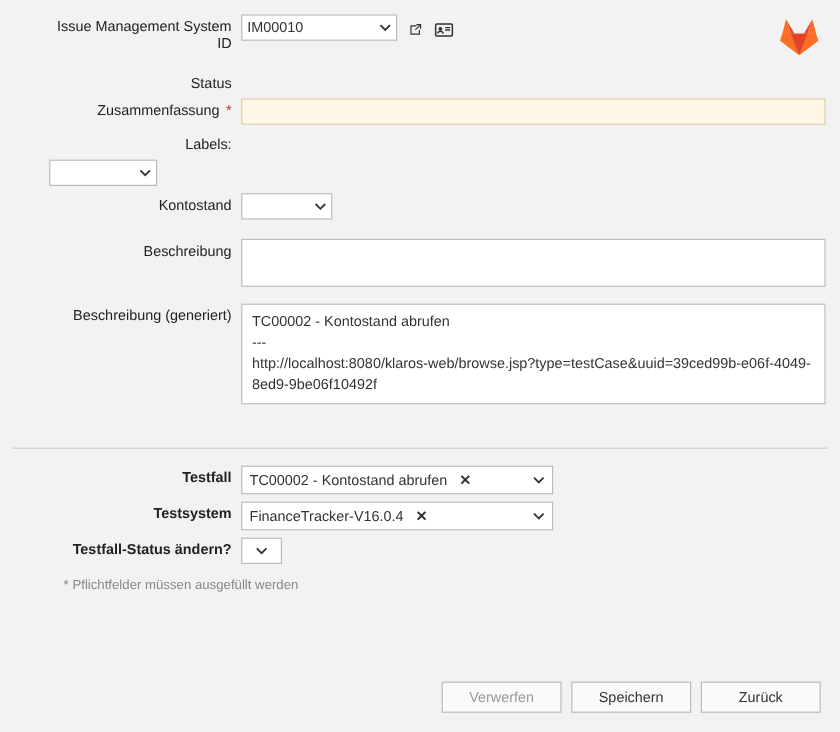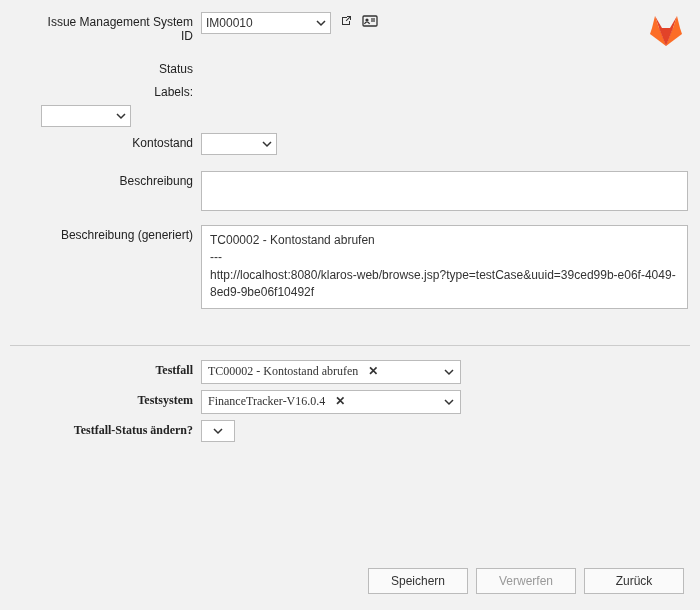--- a/index.html
+++ b/index.html
@@ -27,21 +27,21 @@
     width: 160px;
     text-align: right;
     padding-right: 8px;
     padding-top: 3px;
     color: #222;
     flex-shrink: 0;
   }
   .field-col {
     flex: 1;
     display: flex;
-    align-items: flex-start;
+    align-items: flex-end;
   }
   .req { color: #c0392b; margin-left: 2px;}
   select.small, .select-like {
     height: 22px;
     border: 1px solid #bbb;
     background: #fff;
     font-size: 12px;
     padding: 1px 4px;
   }
   .select-like {
@@ -194,20 +194,29 @@
       </span>
     </div>
   </div>
 
   <div style="height:10px"></div>
 
   <div class="row">
     <div class="label-col">Status</div>
   </div>
 
+  <div class="row">
+    <div class="label-col">
+      <span>Zusammenfassung</span>
+      <span class="req">*</span>
+    </div>
+    <div class="field-col">
+      <input type="text" class="wide" value="" style="">
+    </div>
+  </div>
 
   <div class="row">
     <div class="label-col">Labels:</div>
     <div class="field-col"></div>
   </div>
 
   <div class="row">
     <div class="field-col">
       <div class="select-like" style="width:90px;">
         <span></span>
@@ -253,21 +262,21 @@
         <div>---</div>
         <div>http://localhost:8080/klaros-web/browse.jsp?type=testCase&amp;uuid=39ced99b-e06f-4049-8ed9-9be06f10492f</div>
       </div>
     </div>
   </div>
 
 </div>
 
 <hr class="divider">
 
-<div class="form-area" style="padding-top:0;font-family:Liberation Serif, serif;">
+<div class="form-area" style="padding-top:0;">
 
   <div class="row">
     <div class="label-col" style="font-weight:bold;">Testfall</div>
     <div class="field-col">
       <div class="chip-select">
         <span class="chip">
           <span>TC00002 - Kontostand abrufen</span>
           <span class="x">✕</span>
         </span>
         <span class="caret">
@@ -302,20 +311,21 @@
       <div class="select-like" style="width:34px;justify-content:center;">
         <span class="caret" style="margin-left:0;">
           <svg width="10" height="10" viewBox="0 0 10 10">
               <path d="M1 3 L5 7 L9 3" fill="none" stroke="#333" stroke-width="1.5"></path>
             </svg>
         </span>
       </div>
     </div>
   </div>
 
+  <div class="footnote">* Pflichtfelder müssen ausgefüllt werden</div>
 
 </div>
 
 <div class="button-bar">
+  <button class="btn secondary">Verwerfen</button>
   <button class="btn">Speichern</button>
-  <button class="btn secondary">Verwerfen</button>
   <button class="btn">Zurück</button>
 </div>
 
 </body></html>

